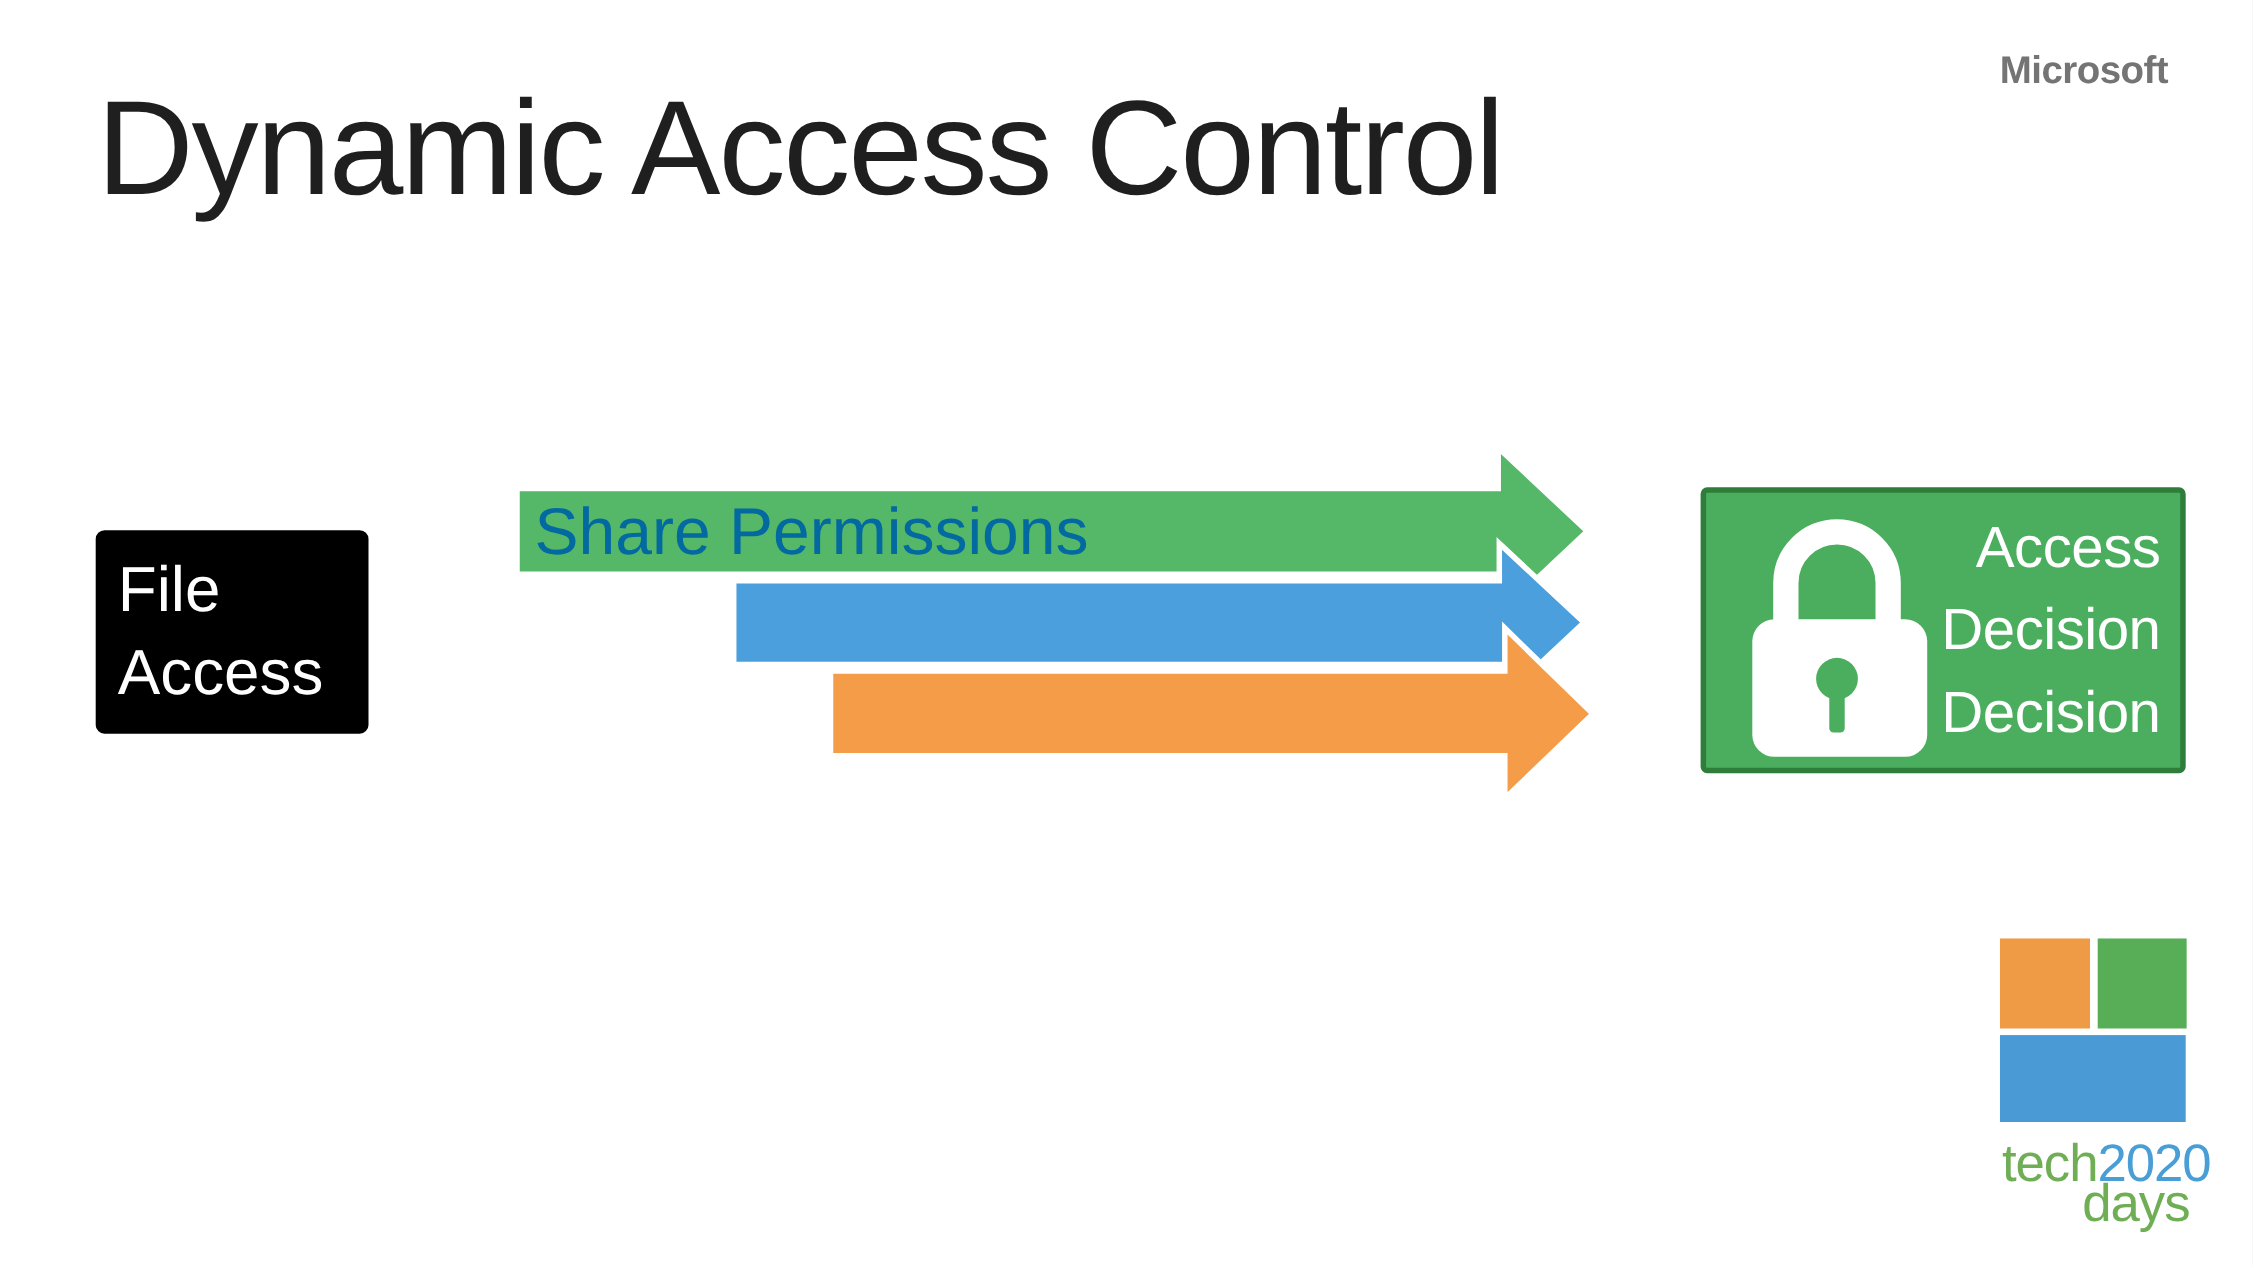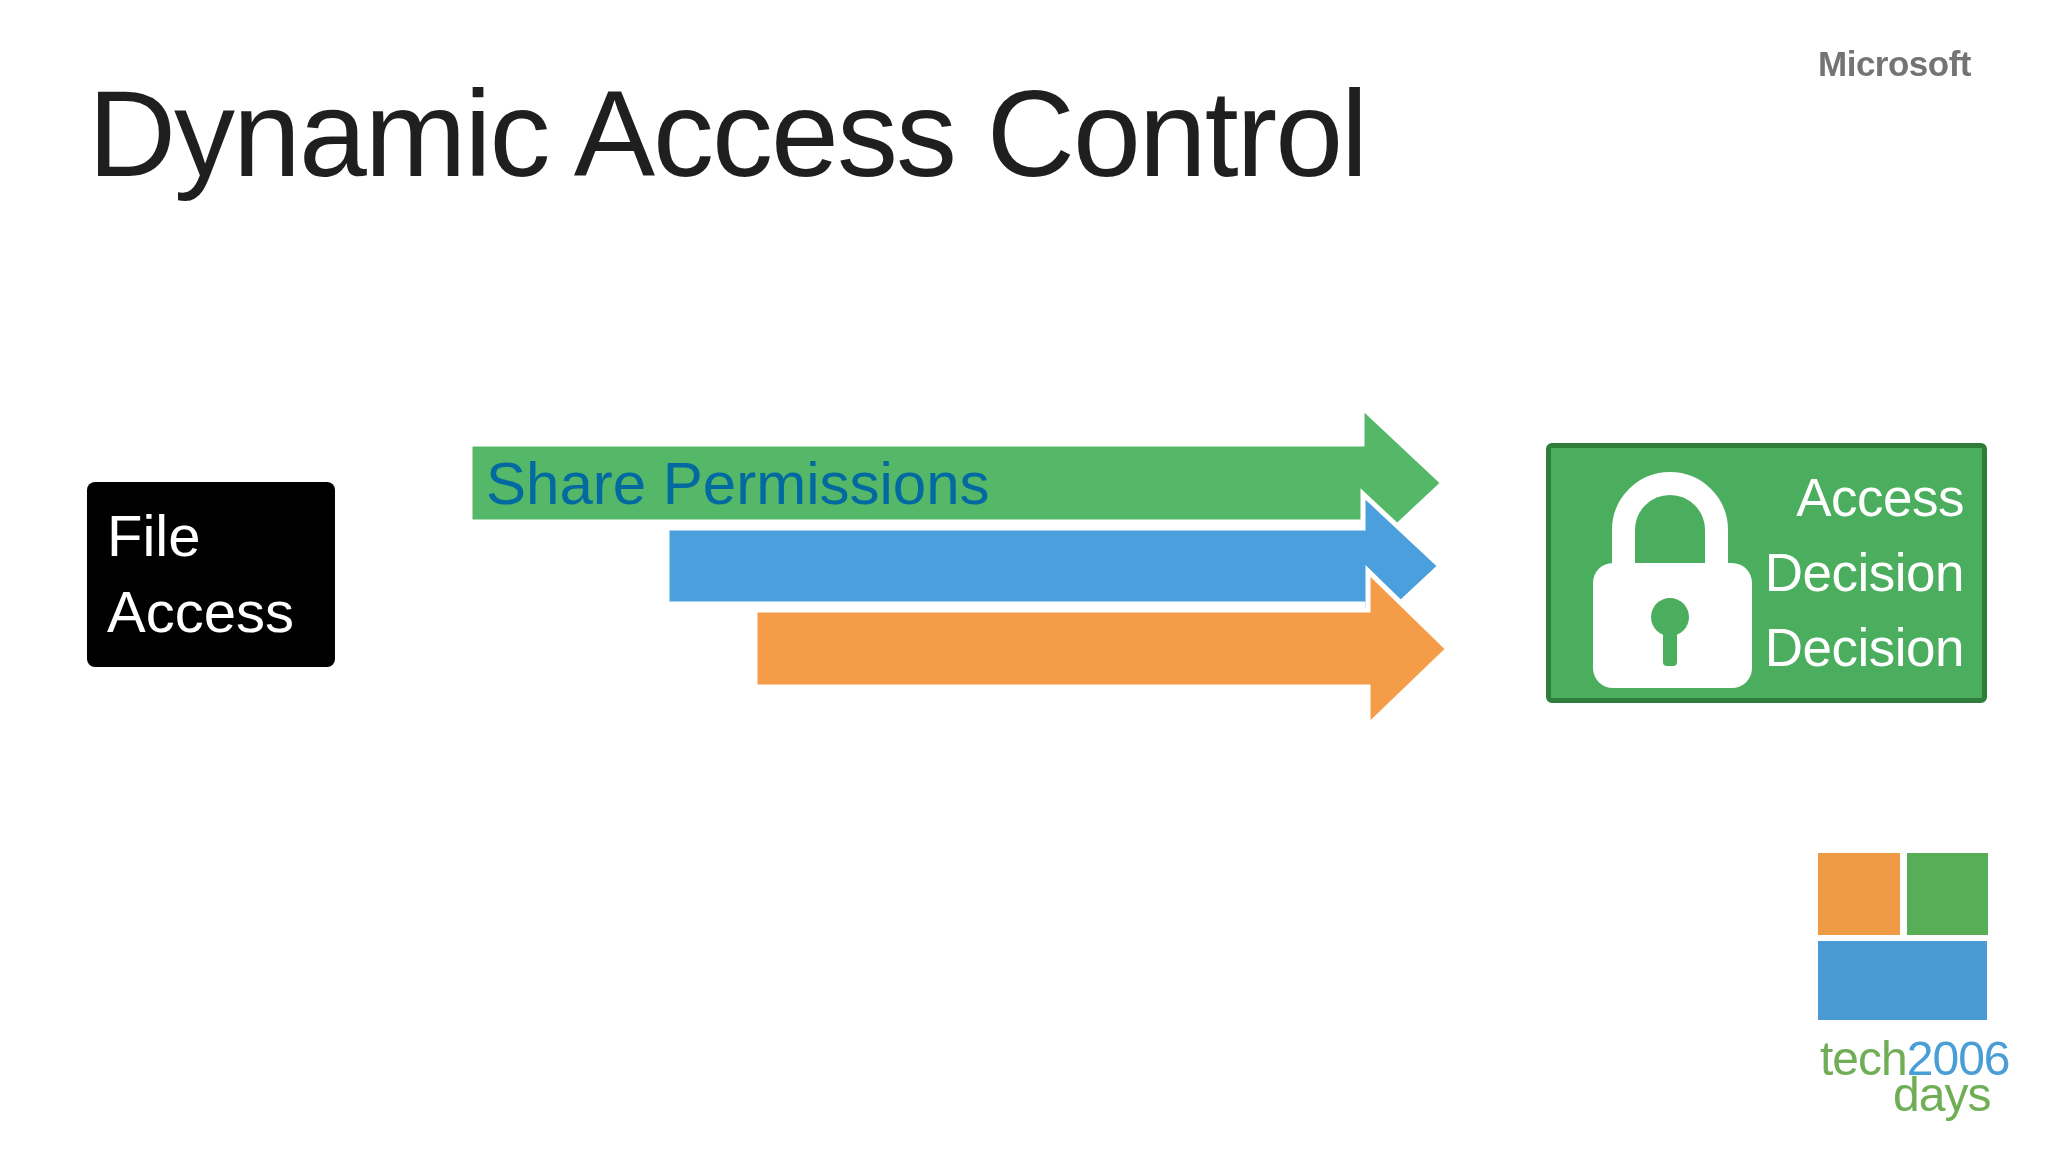--- a/index.html
+++ b/index.html
@@ -99,17 +99,17 @@
       <div>Decision</div>
     </div>
   </div>
 
   <div class="techdays">
     <svg class="td-squares" width="170" height="168" viewBox="0 0 170 168" xmlns="http://www.w3.org/2000/svg">
       <rect x="0" y="0" width="82" height="82" fill="#ef9a44"></rect>
       <rect x="89" y="0" width="81" height="82" fill="#57ae57"></rect>
       <rect x="0" y="88" width="169" height="79" fill="#4a9bd5"></rect>
     </svg>
-    <div class="td-line1"><span class="td-green">tech</span><span class="td-blue">2006</span></div>
+    <div class="td-line1"><span class="td-green">tech</span><span class="td-blue">2020</span></div>
     <div class="td-line2 td-green">days</div>
   </div>
 
 </div>
 
 </body></html>

